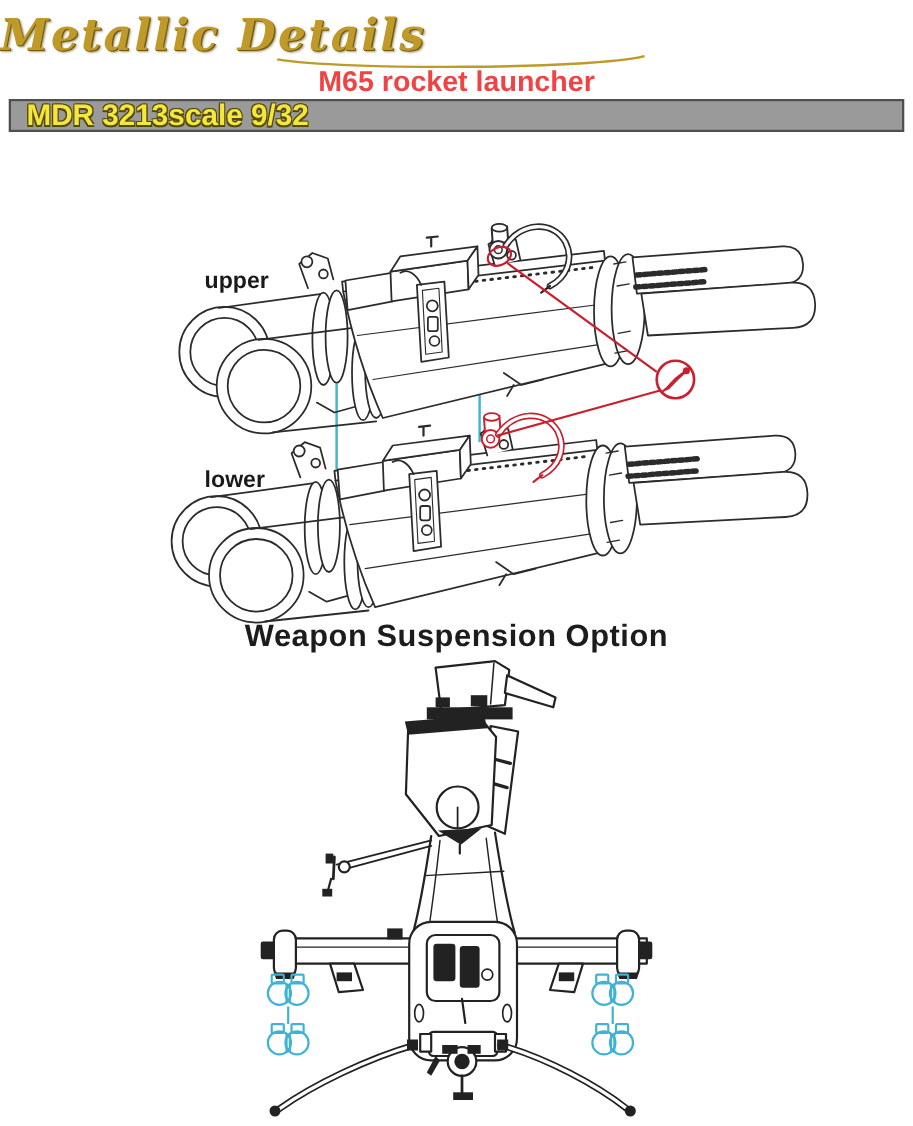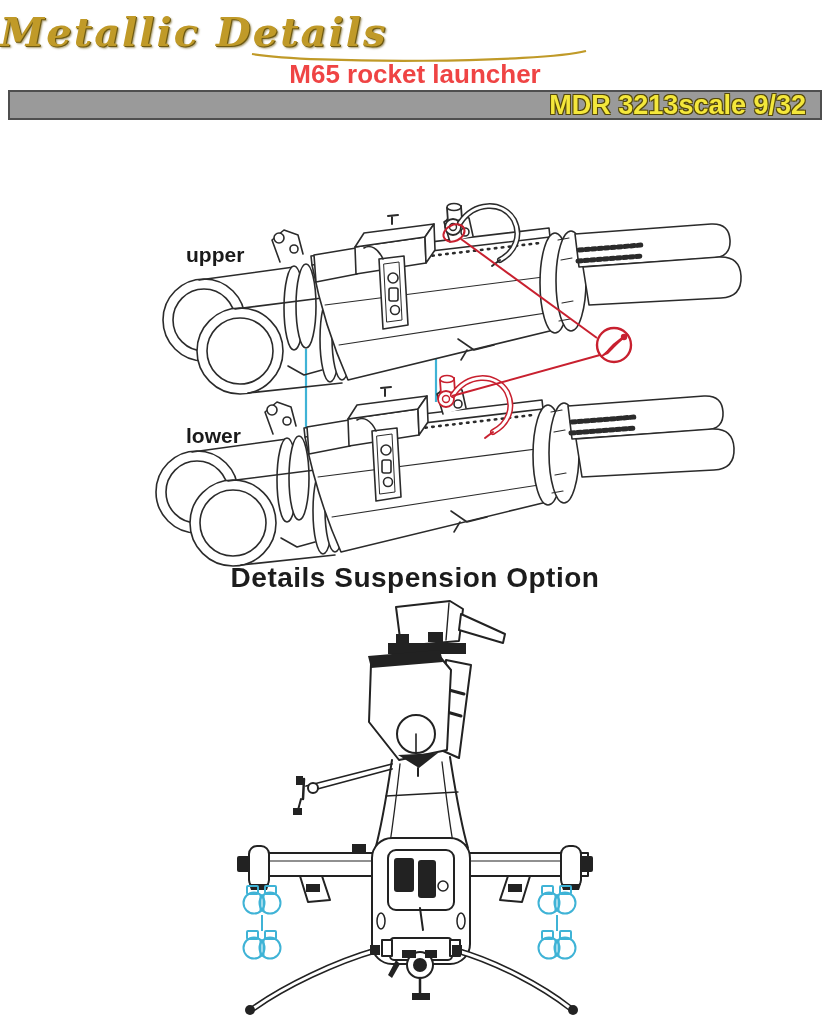--- a/index.html
+++ b/index.html
@@ -22,21 +22,21 @@
     text-shadow:1px 1px 0 #6e5a12, 2px 2px 2px rgba(110,90,18,.6);
   }
   .logo-flourish{position:absolute;top:50px;left:0;width:100%;height:14px;}
   .product-title{
     position:absolute;top:59px;left:0;width:100%;
     text-align:center;font-weight:bold;font-size:26px;color:#ef4444;
   }
   .banner{
     position:absolute;top:90px;left:8px;right:8px;height:30px;
     background:#9a9a9a;border:2px solid #4f4f4f;
-    display:flex;align-items:center;justify-content:flex-end;
+    display:flex;align-items:center;justify-content:flex-start;
     padding:0 14px;box-sizing:border-box;
   }
   .banner span{
     font-weight:bold;font-size:27px;line-height:28px;
     color:#f4e73b;
     text-shadow:-1px -1px 0 #55490a,1px -1px 0 #55490a,-1px 1px 0 #55490a,1px 1px 0 #55490a;
     white-space:nowrap;
   }
   .section-heading{
     position:absolute;top:562px;left:0;width:100%;
@@ -166,21 +166,21 @@
       <path d="M600,355 L452,396"></path>
       <g>
         <circle cx="614" cy="345" r="17" stroke-width="2.4"></circle>
         <path d="M601,357 L628,334" stroke-width="1.8"></path>
         <path d="M603,356 Q612,342 627,334 Q616,346 608,354 Z" fill="#c8202f" stroke="none"></path>
         <circle cx="624" cy="337" r="3.2" fill="#c8202f" stroke="none"></circle>
       </g>
     </g>
   </svg>
 
-  <div class="section-heading">Details Suspension Option</div>
+  <div class="section-heading">Weapon Suspension Option</div>
 
   <svg id="svg-helicopter" width="830" height="432" viewBox="0 592 830 432">
     <g stroke="#222" stroke-width="2" fill="none" stroke-linejoin="round" stroke-linecap="round">
 
       <g>
         <path d="M396,607 L450,601 L463,609 L459,641 L401,646 Z" fill="#fff"></path>
         <path d="M449,603 L446,640" stroke-width="1.4"></path>
         <path d="M461,614 L505,634 L503,643 L459,630 Z" fill="#fff"></path>
         <rect x="388" y="643" width="78" height="11" fill="#222" stroke="none"></rect>
         <rect x="396" y="634" width="13" height="9" fill="#222" stroke="none"></rect>

